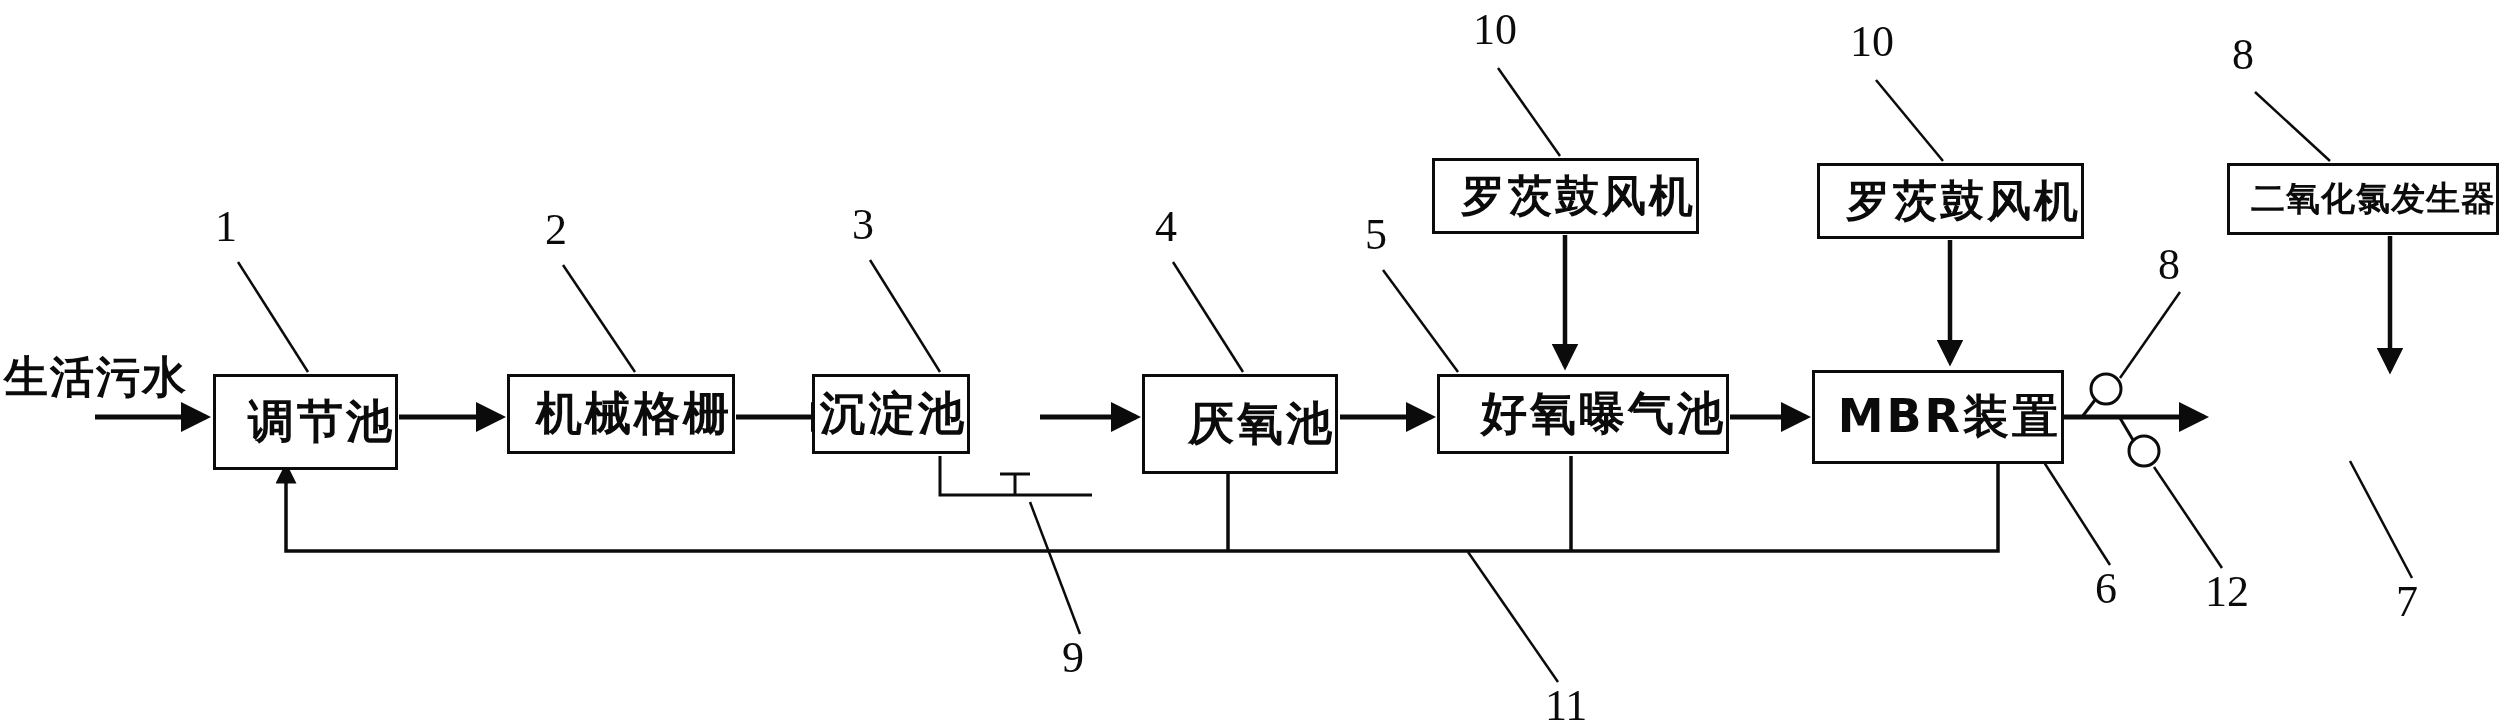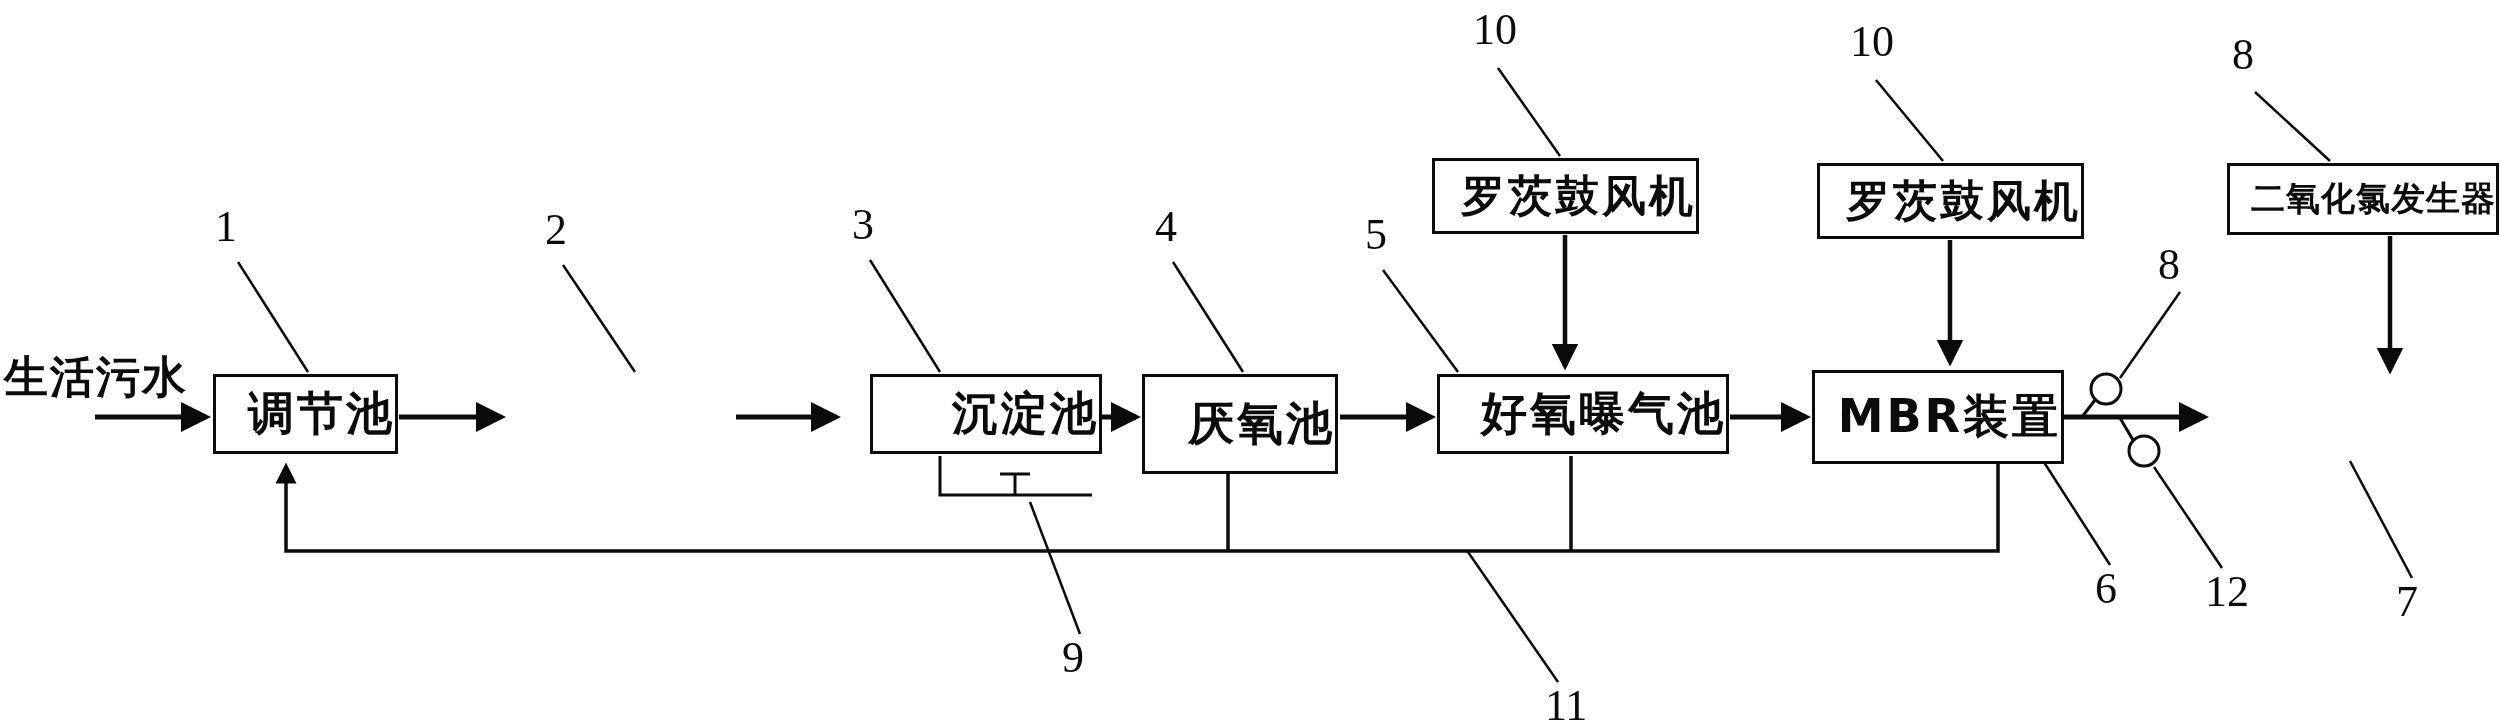--- a/index.html
+++ b/index.html
@@ -95,24 +95,27 @@
       <line x1="2222" y1="568" x2="2154" y2="467"></line>
       <line x1="2110" y1="565" x2="2040" y2="456"></line>
       <line x1="2412" y1="578" x2="2350" y2="461"></line>
       <line x1="1030" y1="502" x2="1080" y2="634"></line>
       <line x1="1468" y1="552" x2="1558" y2="682"></line>
     </g>
   </svg>
 
   <div class="inflow">生活污水</div>
 
-  <div class="box" style="left:213px;top:374px;width:185px;height:80px">
+  <div class="box" style="left:213px;top:374px;width:185px;height:96px">
     <span>调节池</span>
   </div>
-  <div class="box" style="left:870px;top:374px;width:232px;height:80px">
+  <div class="box" style="left:507px;top:374px;width:228px;height:80px">
+    <span>机械格栅</span>
+  </div>
+  <div class="box" style="left:812px;top:374px;width:158px;height:80px">
     <span>沉淀池</span>
   </div>
   <div class="box" style="left:1142px;top:374px;width:196px;height:100px">
     <span>厌氧池</span>
   </div>
   <div class="box" style="left:1437px;top:374px;width:292px;height:80px">
     <span>好氧曝气池</span>
   </div>
   <div class="box" style="left:1812px;top:370px;width:252px;height:94px">
     <span>MBR装置</span>

